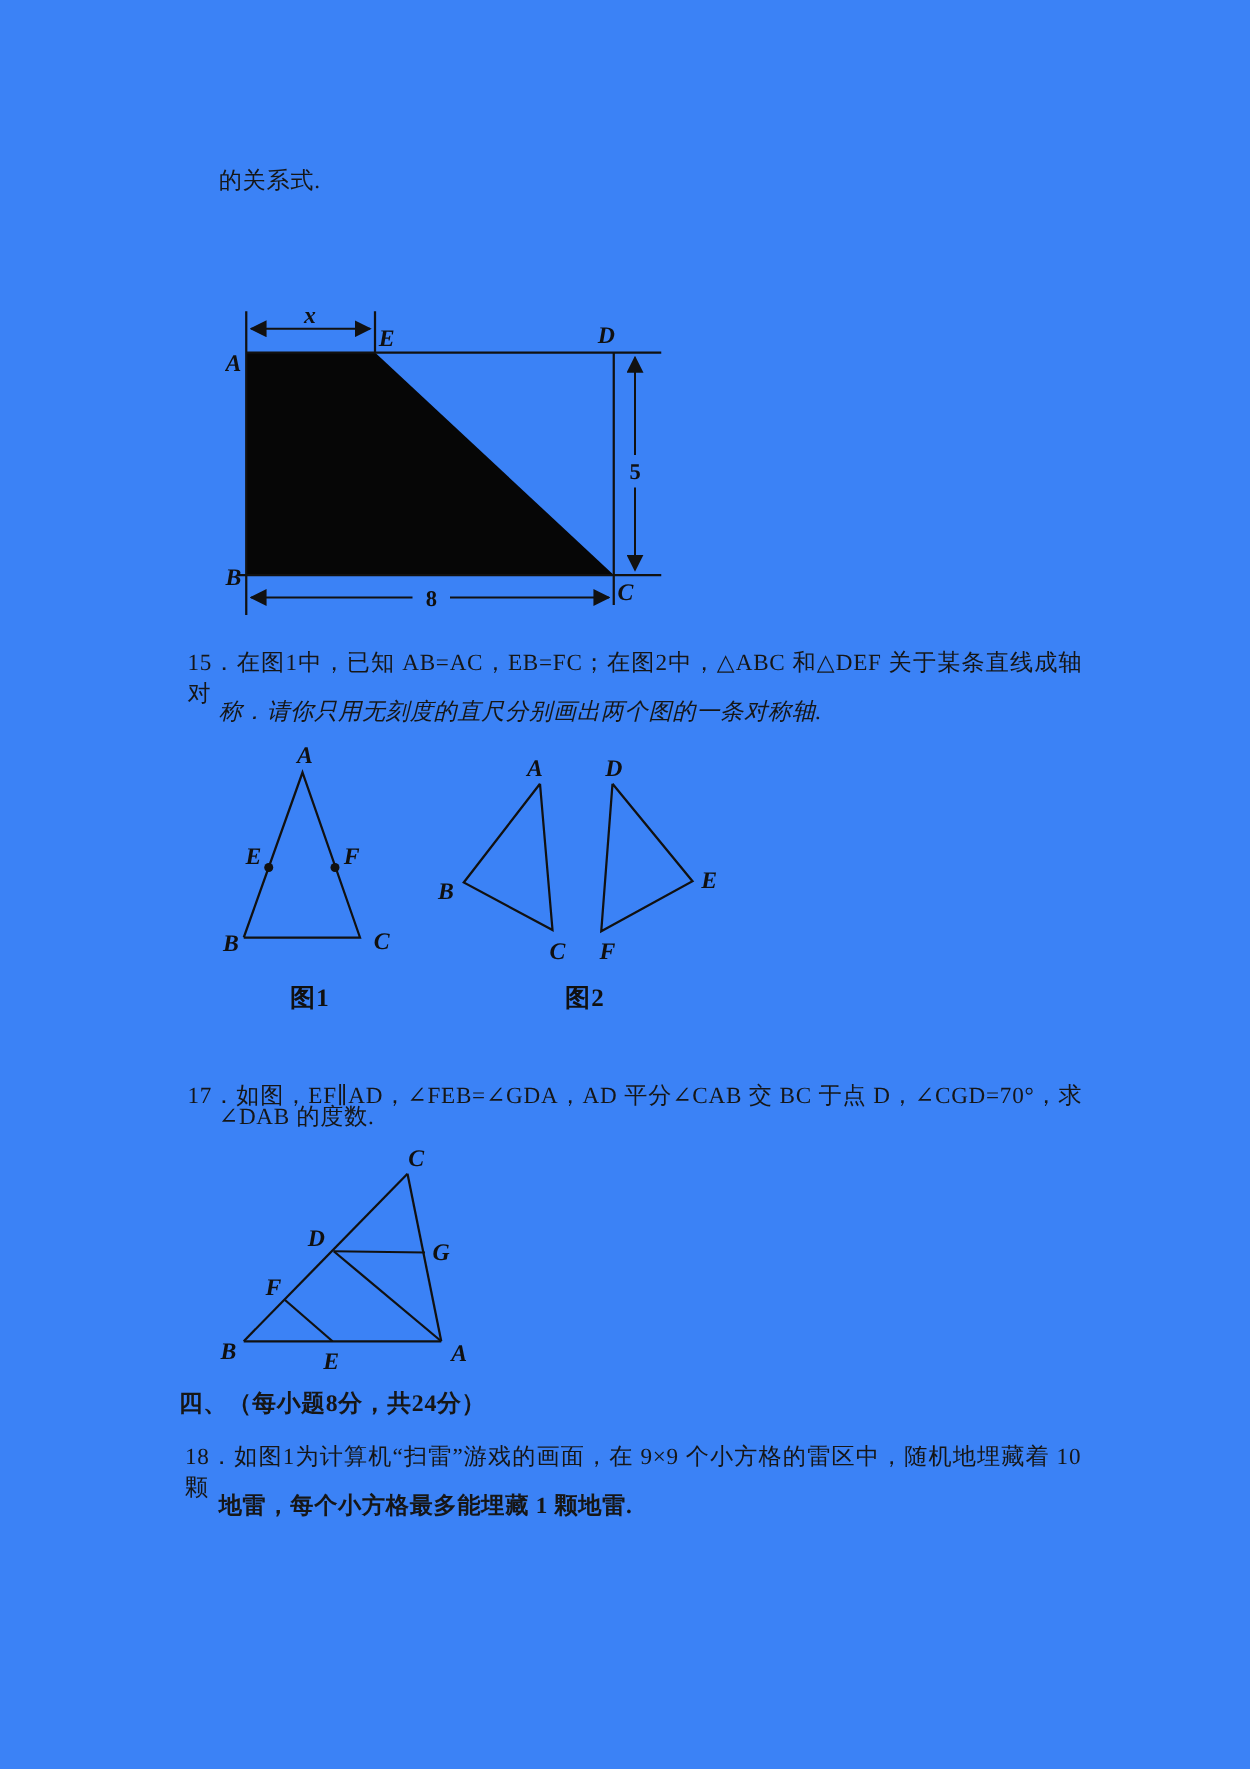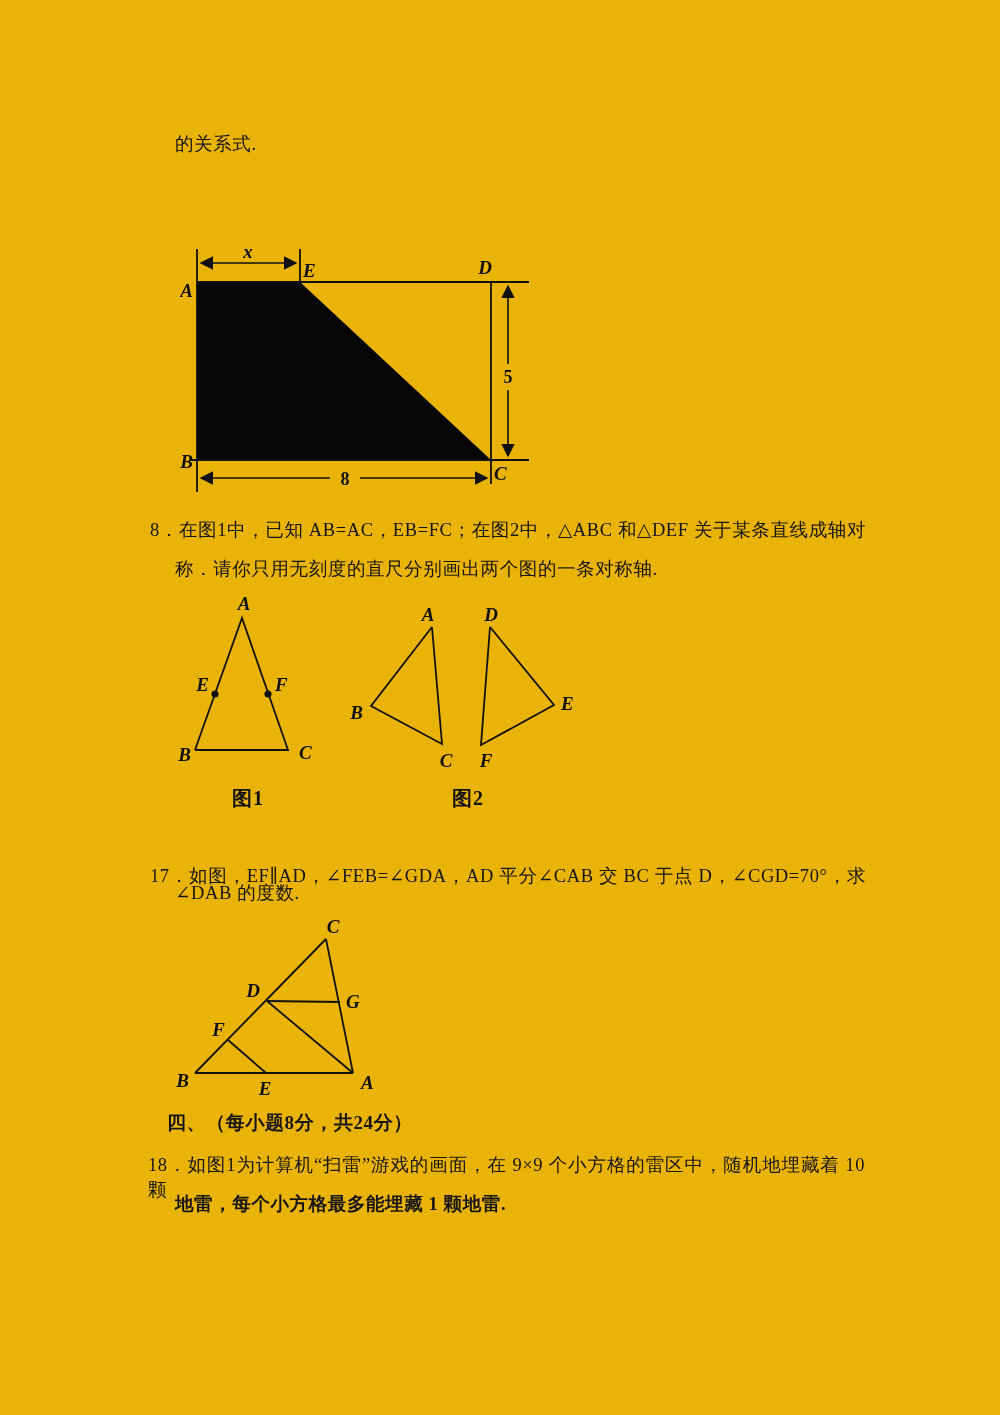--- a/index.html
+++ b/index.html
@@ -1,37 +1,37 @@
 <!DOCTYPE html>
 <html><head>
 <meta charset="utf-8">
 <style>
   html,body{margin:0;padding:0;background:#e8e8e8;}
   #page{
     position:relative;
     width:1000px;height:1415px;
     margin:0 auto;
-    background:#eab308;
+    background:#3b82f6;
     font-family:"Liberation Serif","DejaVu Serif",serif;
     color:#161616;
     overflow:hidden;
   }
   .line{
     position:absolute;
     font-size:18.5px;
     letter-spacing:0.6px;
     white-space:nowrap;
     color:#161616;
   }
   .stretch{
     white-space:normal;
     text-align:justify;
     text-align-last:justify;
   }
-  .bold{font-weight:bold;margin-left:24px;}
+  .bold{font-weight:bold;}
   .fig{position:absolute;}
   .fig line, .fig polyline{stroke:#111;stroke-width:1.8;fill:none;}
   .fig .dimline{stroke-width:1.6;}
   .fig text{
     font-family:"Liberation Serif","DejaVu Serif",serif;
     font-style:italic;font-weight:600;
     font-size:19px;fill:#101010;
   }
   .fig text.dim{font-style:normal;font-weight:700;font-size:18px;}
   .fig text.cap{font-style:normal;font-weight:700;font-size:20px;letter-spacing:1px;}
@@ -69,22 +69,22 @@
     <text x="68" y="14" text-anchor="middle">x</text>
     <text class="dim" x="328" y="139" text-anchor="middle">5</text>
     <text class="dim" x="165" y="241" text-anchor="middle">8</text>
     <text x="13" y="53" text-anchor="end">A</text>
     <text x="13" y="224" text-anchor="end">B</text>
     <text x="314" y="236" text-anchor="start">C</text>
     <text x="312" y="30" text-anchor="end">D</text>
     <text x="123" y="33" text-anchor="start">E</text>
   </svg>
 
-  <div class="line stretch" style="left:150px;top:517px;width:716px;">8．在图1中，已知 AB=AC，EB=FC；在图2中，△ABC 和△DEF 关于某条直线成轴对</div>
-  <div class="line" style="left:175px;top:556px;">称．请你只用无刻度的直尺分别画出两个图的一条对称轴.</div>
+  <div class="line stretch" style="left:150px;top:517px;width:716px;">15．在图1中，已知 AB=AC，EB=FC；在图2中，△ABC 和△DEF 关于某条直线成轴对</div>
+  <div class="line" style="left:175px;top:556px;font-style:italic;">称．请你只用无刻度的直尺分别画出两个图的一条对称轴.</div>
 
   <svg class="fig" style="left:160px;top:595px;" width="430" height="222" viewBox="0 0 430 222">
     <g>
       <polyline points="35,155 82,23 128,155 35,155"></polyline>
       <circle cx="55" cy="99" r="3.6" fill="#111" stroke="none"></circle>
       <circle cx="108" cy="99" r="3.6" fill="#111" stroke="none"></circle>
     </g>
     <text x="84" y="15" text-anchor="middle">A</text>
     <text x="49" y="96" text-anchor="end">E</text>
     <text x="115" y="96" text-anchor="start">F</text>

